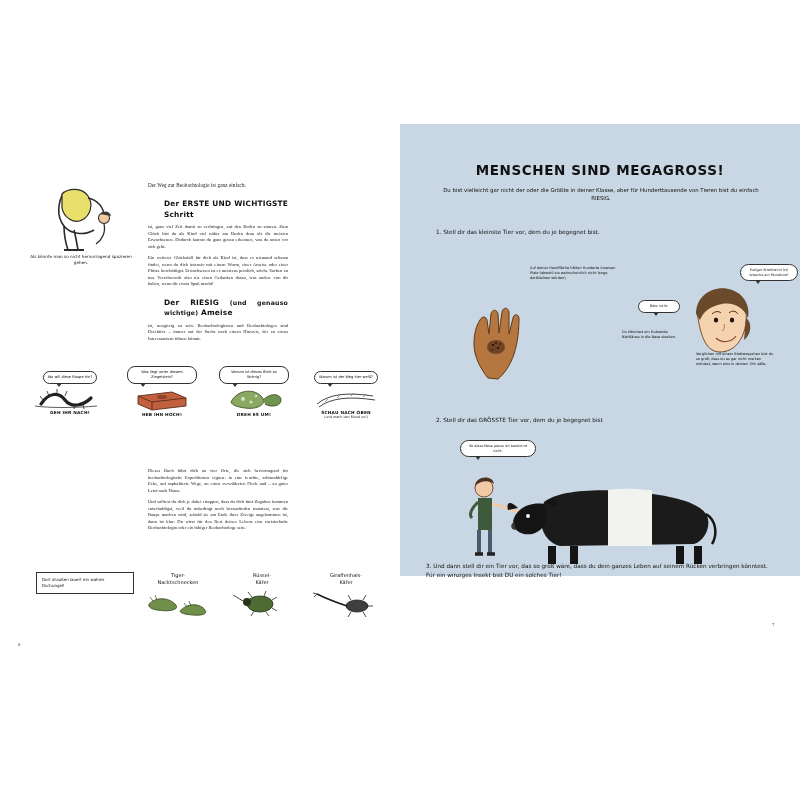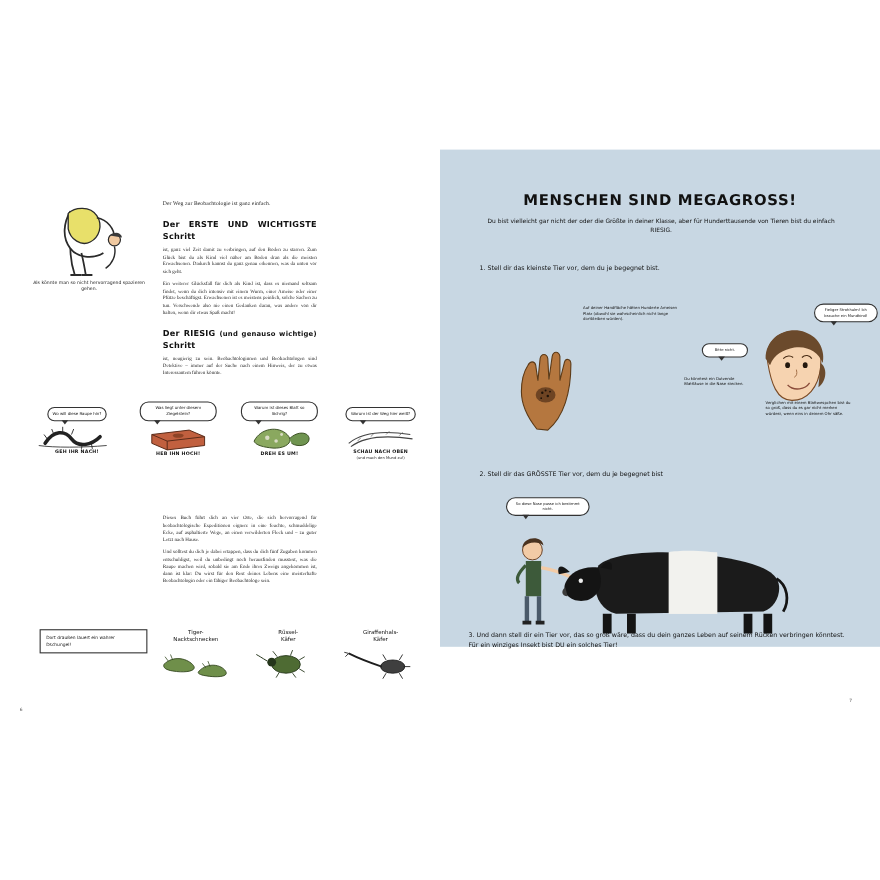--- a/index.html
+++ b/index.html
@@ -18,21 +18,21 @@
   .left-inner{position:absolute;left:18px;top:8px;width:368px;height:520px;}
 
   .col-text{
     position:absolute;left:130px;top:40px;width:140px;
     font-size:4.6px;line-height:1.42;color:#1a1a1a;text-align:justify;
   }
   .lead{font-size:5.1px;letter-spacing:.1px;margin-bottom:9px;}
   .h-hand{
     font-family:"DejaVu Sans", sans-serif;
     font-size:7.4px;font-weight:700;color:#111;
-    letter-spacing:.2px;margin:10px 0 4px 0;
+    letter-spacing:.2px;margin:10px 0 4px 16px;
   }
   .h-hand .small{font-size:6.2px;font-weight:700;}
   .col-text p{margin:0 0 5px 0;}
 
   
   .fig-bend{position:absolute;left:26px;top:42px;width:86px;height:70px;}
   .cap-hand{
     font-family:"DejaVu Sans", sans-serif;
     font-size:4.2px;color:#222;text-align:center;line-height:1.45;
   }
@@ -70,21 +70,21 @@
   .species .nm{
     font-family:"DejaVu Sans", sans-serif;font-size:5px;color:#111;line-height:1.35;
   }
   .pageno{
     position:absolute;font-family:"DejaVu Sans", sans-serif;
     font-size:4px;color:#555;
   }
 
   
   .page-right{
-    position:absolute;left:400px;top:136px;width:400px;height:452px;
+    position:absolute;left:400px;top:124px;width:400px;height:452px;
     background:#c8d7e3;
   }
   .r-inner{position:absolute;left:0;top:0;width:400px;height:532px;}
   .title-mega{
     position:absolute;left:0;top:38px;width:400px;text-align:center;
     font-family:"DejaVu Sans", sans-serif;
     font-size:13.5px;font-weight:700;letter-spacing:.6px;color:#111;
   }
   .sub-mega{
     position:absolute;left:36px;top:62px;width:330px;text-align:center;
@@ -144,21 +144,21 @@
       <div class="col-text">
         <div class="lead">Der Weg zur Beobachtologie ist ganz einfach.</div>
 
         <div class="h-hand">Der ERSTE UND WICHTIGSTE Schritt</div>
         <p>ist, ganz viel Zeit damit zu verbringen, auf den Boden zu starren. Zum Glück bist du als Kind viel näher am Boden dran als die meisten Erwachsenen. Dadurch kannst du ganz genau erkennen, was da unten vor sich geht.</p>
         <p>Ein weiterer Glücksfall für dich als Kind ist, dass es niemand seltsam findet, wenn du dich intensiv mit einem Wurm, einer Ameise oder einer Pfütze beschäftigst. Erwachsenen ist es meistens peinlich, solche Sachen zu tun. Verschwende also nie einen Gedanken daran, was andere von dir halten, wenn dir etwas Spaß macht!</p>
 
         <div class="h-hand">
           <span>Der RIESIG</span>
           <span class="small">(und genauso wichtige)</span>
-          <span>Schritt</span>
+          <span>Ameise</span>
         </div>
         <p>ist, neugierig zu sein. Beobachtologinnen und Beobachtologen sind Detektive – immer auf der Suche nach einem Hinweis, der zu etwas Interessantem führen könnte.</p>
       </div>
 
       <div class="row-items">
 
         <div class="item" style="left:0px;top:0px;">
           <div class="bubble">Wo will diese Raupe hin?</div>
           <div>
             <svg width="70" height="24" viewBox="0 0 70 24" style="margin:2px auto 0;">

